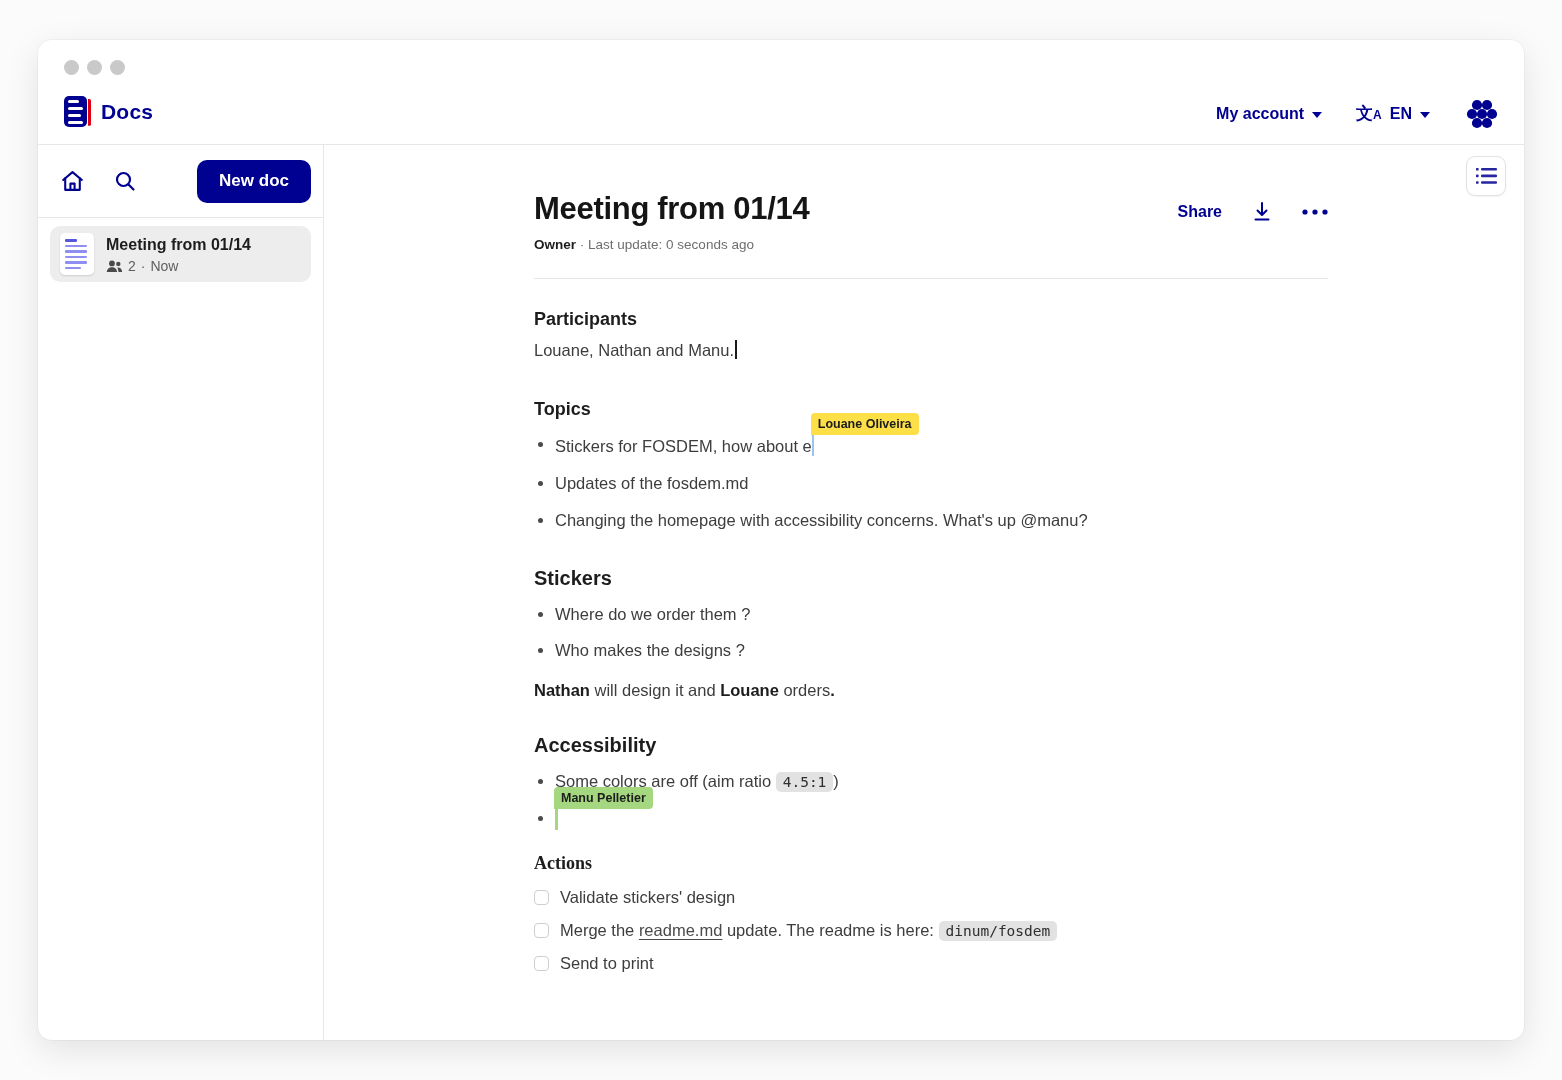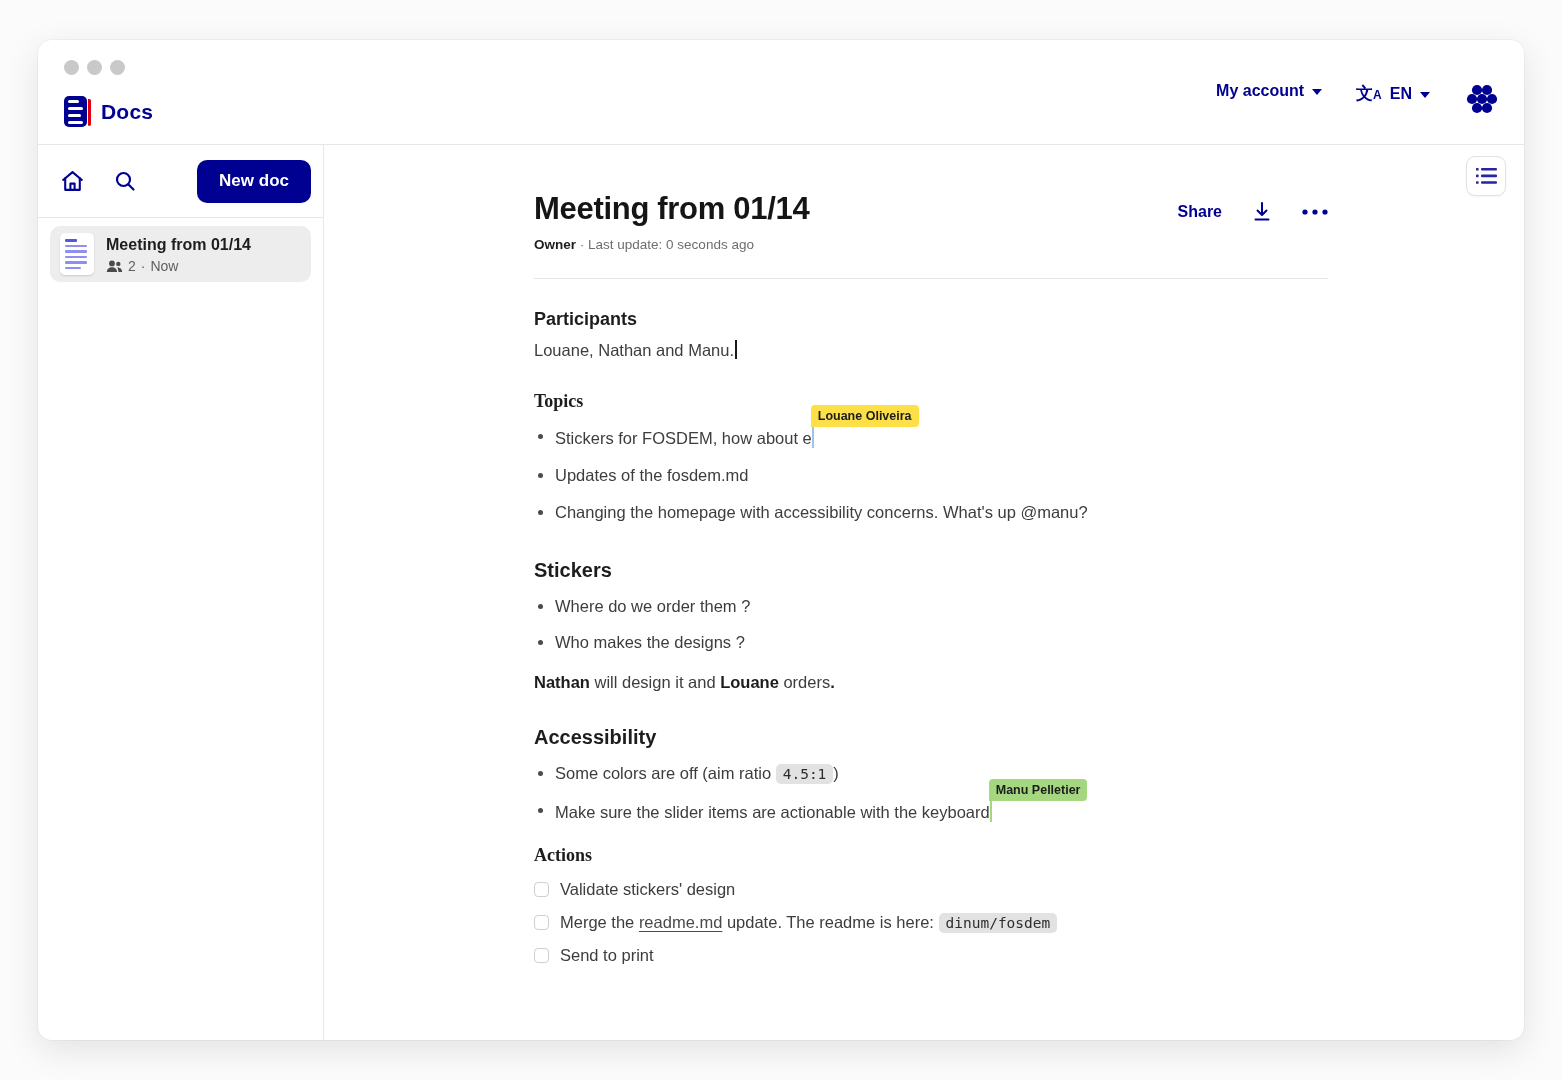--- a/index.html
+++ b/index.html
@@ -25,21 +25,21 @@
   .logo { position:absolute; left:26px; top:56px; display:flex; align-items:center; gap:10px; }
   .logo-book { position:relative; width:27px; height:31px; }
   .logo-book .book { position:absolute; left:0; top:0; width:23px; height:31px; background:#000091; border-radius:5px; }
   .logo-book .book i { display:block; height:3px; background:#fff; border-radius:2px; margin:4px 4px 0 4px; }
   .logo-book .book i:nth-child(1){ width:11px; }
   .logo-book .book i:nth-child(2){ width:15px; }
   .logo-book .book i:nth-child(3){ width:13px; }
   .logo-book .book i:nth-child(4){ width:15px; }
   .logo-book .page-edge { position:absolute; right:0; top:3px; width:3px; height:27px; background:#e1000f; border-radius:0 3px 3px 2px; }
   .logo-text { font-size:21px; font-weight:700; color:#000091; letter-spacing:.2px; }
-  .header-right { position:absolute; right:24px; top:0; height:105px; display:flex; align-items:flex-start; gap:34px; padding-top:42px; }
+  .header-right { position:absolute; right:24px; top:0; height:105px; display:flex; align-items:center; gap:34px; padding-top:42px; }
   .hdr-item { display:flex; align-items:center; gap:8px; color:#000091; font-size:16px; font-weight:600; cursor:pointer; }
   .caret-down { width:0; height:0; border-left:5px solid transparent; border-right:5px solid transparent; border-top:6px solid #000091; margin-top:2px; }
   .translate-glyph { font-size:17px; font-weight:600; }
   .translate-glyph .latin { font-size:12px; font-weight:700; }
   
   .app-body { flex:1 1 auto; display:flex; min-height:0; }
   .sidebar { width:286px; flex:0 0 auto; border-right:1px solid #e7e7e7; display:flex; flex-direction:column; }
   .sidebar-toolbar { height:73px; display:flex; align-items:center; padding:0 12px 0 22px; border-bottom:1px solid #e7e7e7; gap:28px; }
   .icon-btn { background:none; border:none; cursor:pointer; display:flex; align-items:center; justify-content:center; padding:0; }
   .new-doc-btn {
@@ -72,21 +72,21 @@
   .share-label { color:#000091; font-size:16px; font-weight:600; cursor:pointer; }
   .doc-meta { margin-top:10px; font-size:13.5px; color:#6e6e6e; }
   .doc-meta b { color:#1d1d1d; font-weight:700; }
   .rule { border:none; border-top:1px solid #e6e6e6; margin-top:26px; }
   
   .h2 { font-size:18px; font-weight:700; color:#1d1d1d; }
   .h3 { font-size:20px; font-weight:700; color:#1d1d1d; }
   .sec-participants .h2 { margin-top:30px; }
   .para { margin-top:8px; font-size:16.5px; color:#3d3d3d; line-height:1.5; }
   .text-caret { display:inline-block; width:1.5px; height:19px; background:#1a1a1a; vertical-align:-3px; margin-left:1px; }
-  .sec-topics .h2 { margin-top:28px;font-family:Liberation Serif, serif; }
+  .sec-topics .h2 { margin-top:36px; }
   ul.bullets { list-style:none; margin-top:10px; }
   ul.bullets li { position:relative; padding-left:21px; margin-top:13px; font-size:16.5px; color:#3d3d3d; line-height:1.45; }
   ul.bullets li::before { content:""; position:absolute; left:4px; top:9px; width:5px; height:5px; border-radius:50%; background:#4a4a4a; }
   .h3.mt { margin-top:34px; }
   .note { margin-top:18px; font-size:16.5px; color:#3d3d3d; }
   .note b { color:#1d1d1d; }
   .code-chip {
     font-family:"DejaVu Sans Mono","Liberation Mono",monospace;
     font-size:14.5px; background:#e2e2e2; color:#2e2e2e;
     padding:2px 7px; border-radius:5px;
@@ -280,21 +280,21 @@
           </p>
         </section>
 
         <section class="sec-accessibility">
           <h3 class="h3 mt">Accessibility</h3>
           <ul class="bullets">
             <li>
               <span>Some colors are off (aim ratio </span><span class="code-chip">4.5:1</span><span>)</span>
             </li>
             <li>
-              <span>Make sure the slider items are actionable with the keyboard</span><span class="remote-cursor cursor-green"><span class="bar"></span><span class="flag">Manu Pelletier</span></span>
+              <span class="remote-cursor cursor-green"><span class="bar"></span><span class="flag">Manu Pelletier</span></span>
             </li>
           </ul>
         </section>
 
         <section class="sec-actions">
           <h2 class="h2">Actions</h2>
           <ul class="checklist">
             <li>
               <span class="checkbox"></span>
               <span>Validate stickers' design</span>

